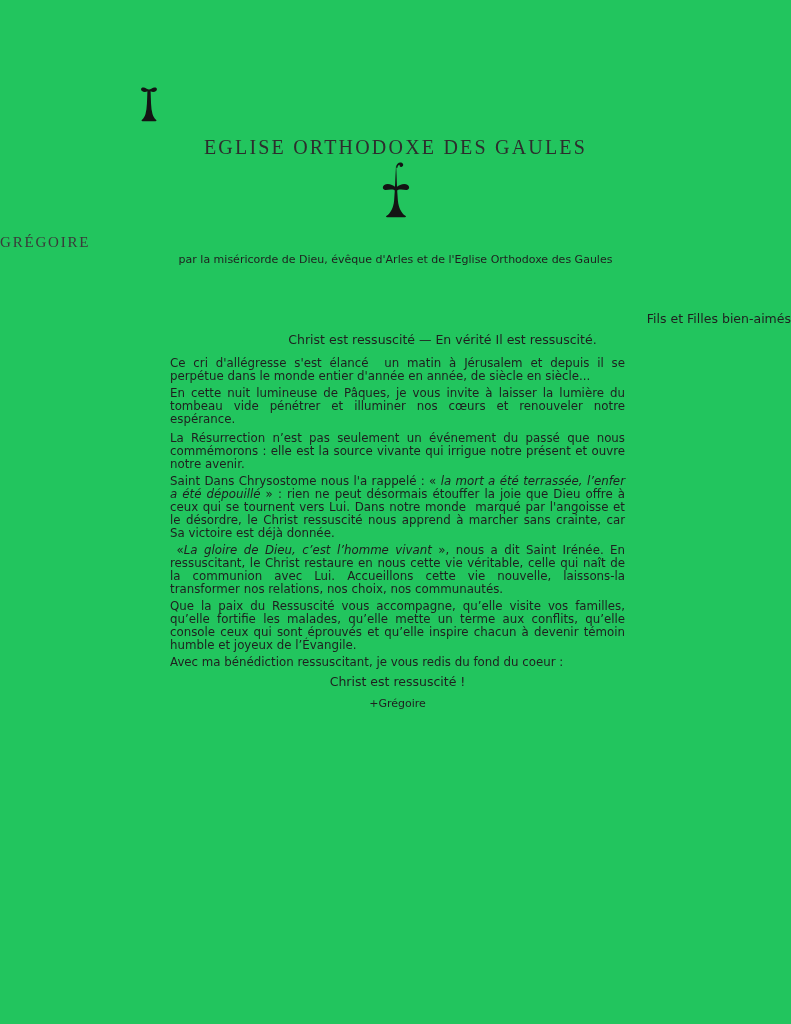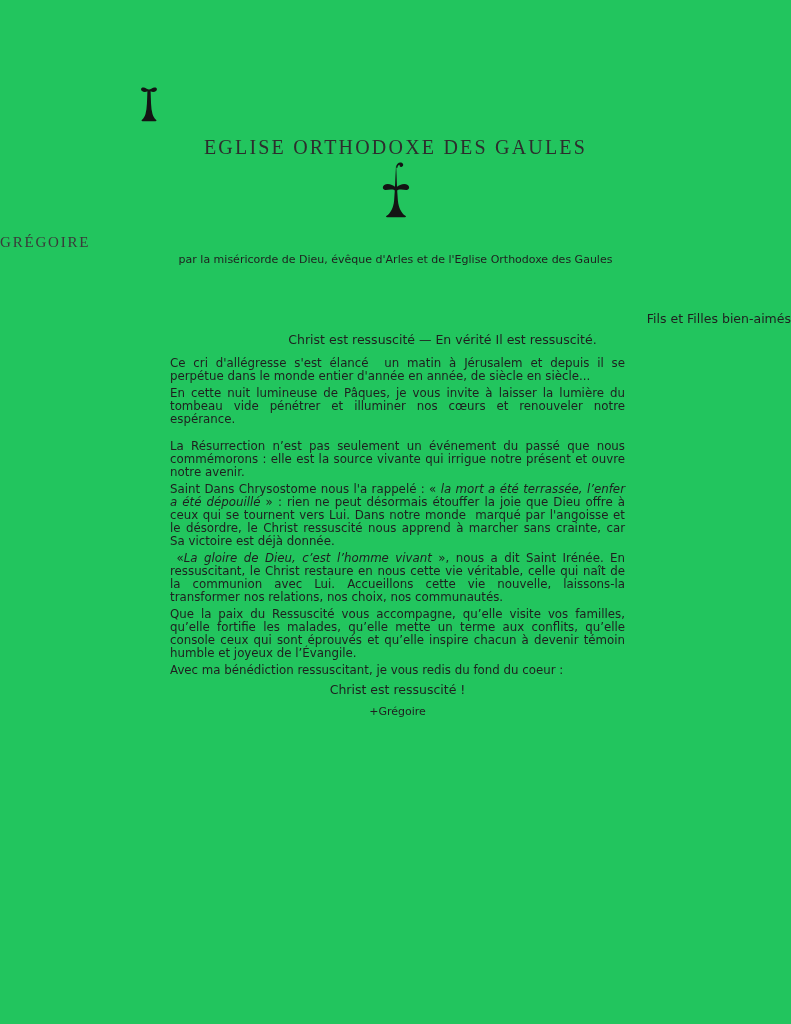--- a/index.html
+++ b/index.html
@@ -85,21 +85,21 @@
     top: 357px;
     width: 455px;
     font-size: 11.8px;
     line-height: 13px;
     text-align: justify;
   }
   .letter-body p {
     margin: 0 0 4px 0;
     white-space: pre-wrap;
   }
-  .letter-body p.attached-prev { margin-bottom: 14px; }
+  .letter-body p.attached-prev { margin-bottom: 6px; }
   .letter-body p.left-line { text-align: left; }
   .italic { font-style: italic; }
   .final-proclamation {
     text-align: center;
     font-size: 12.5px;
     margin-top: 6px;
     white-space: pre-wrap;
   }
   .signature {
     text-align: center;

